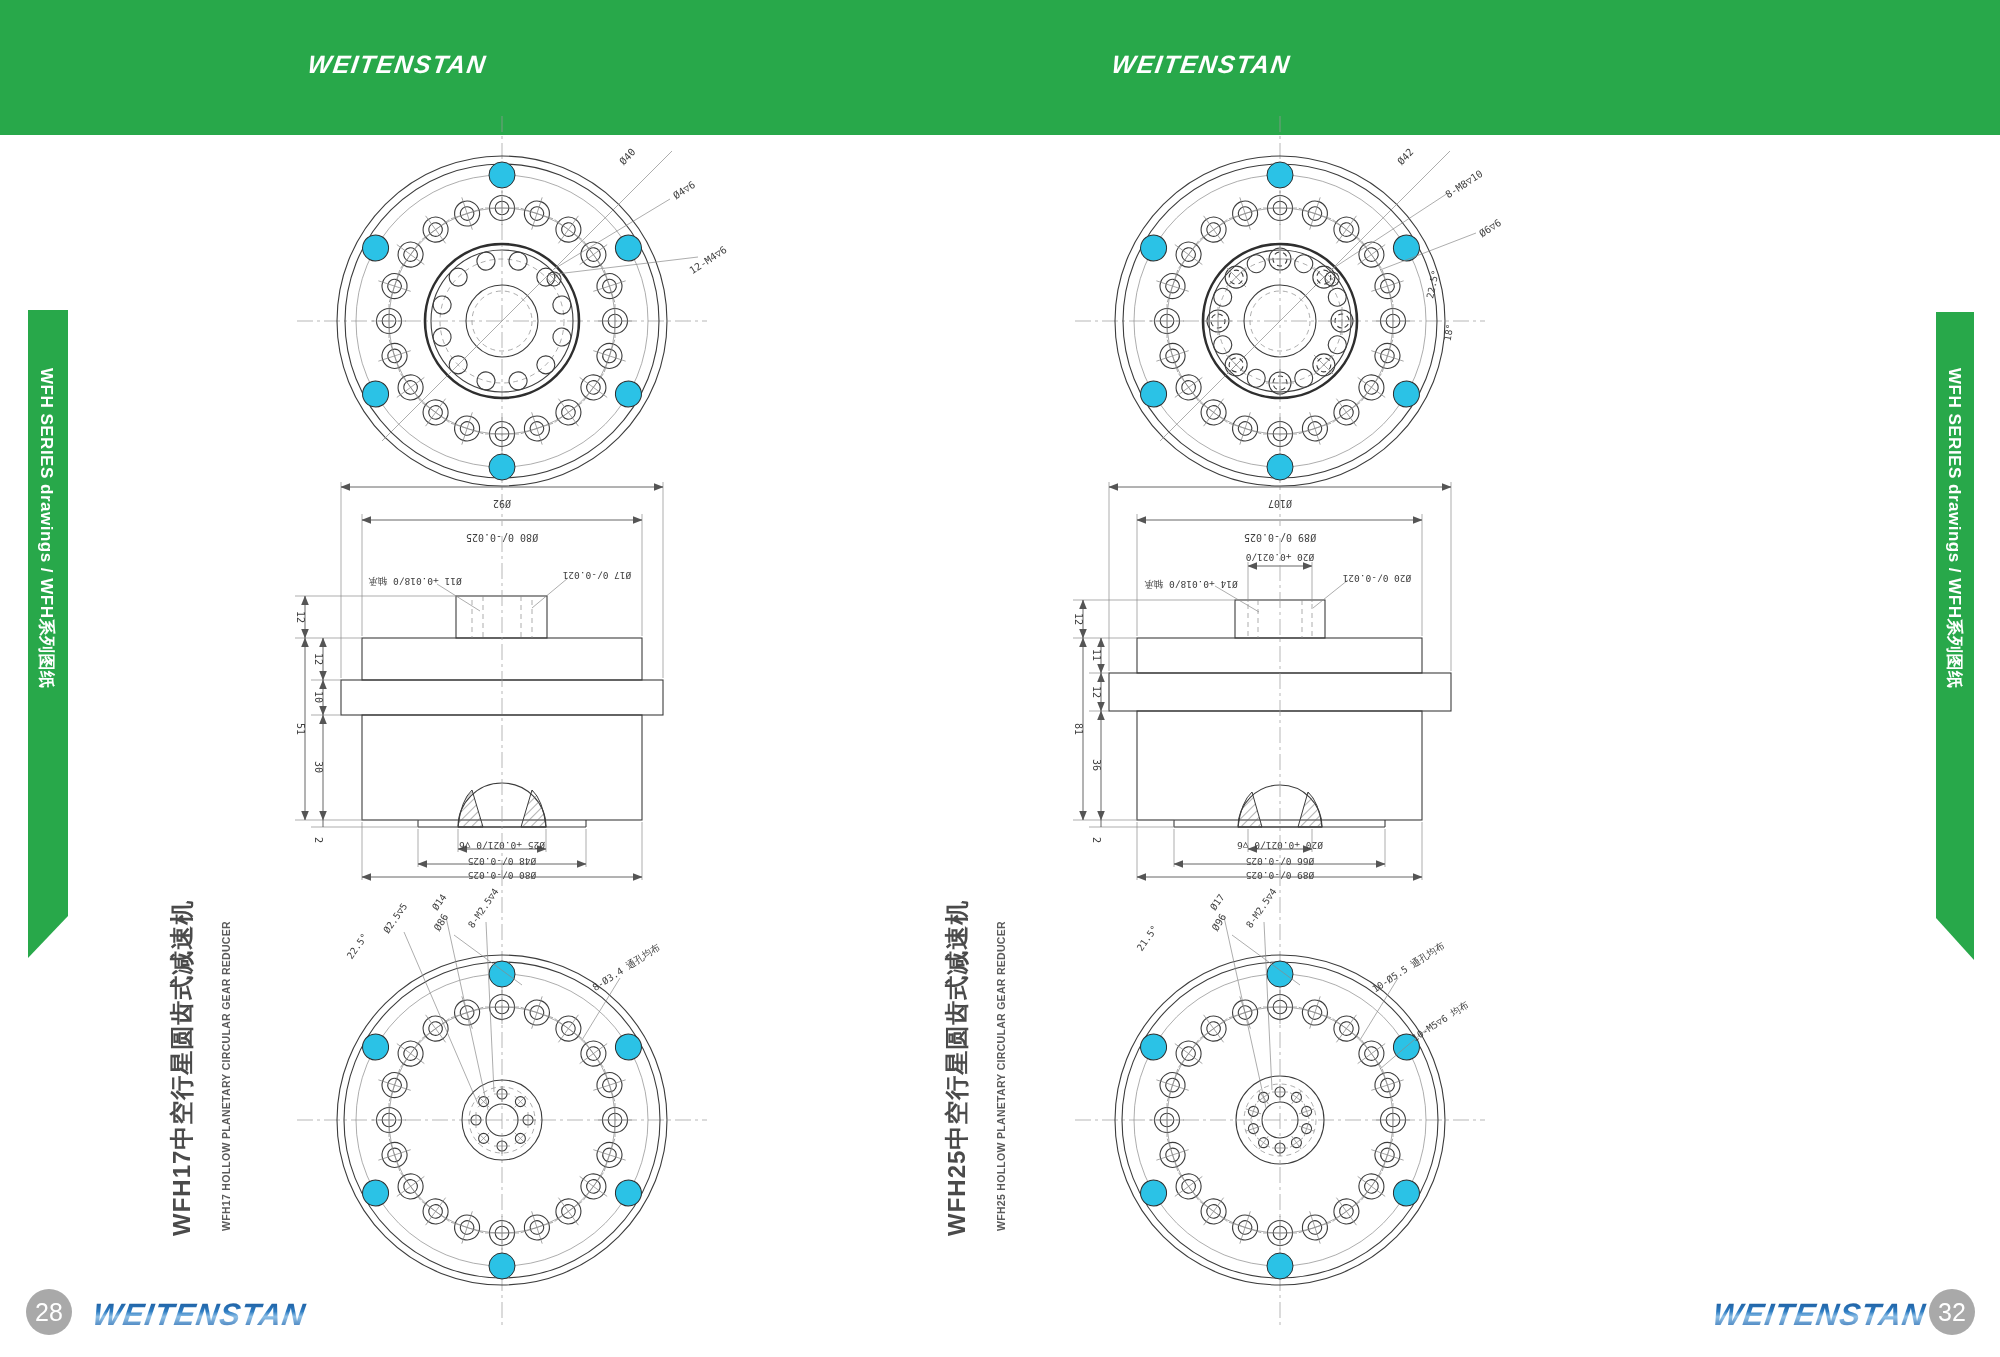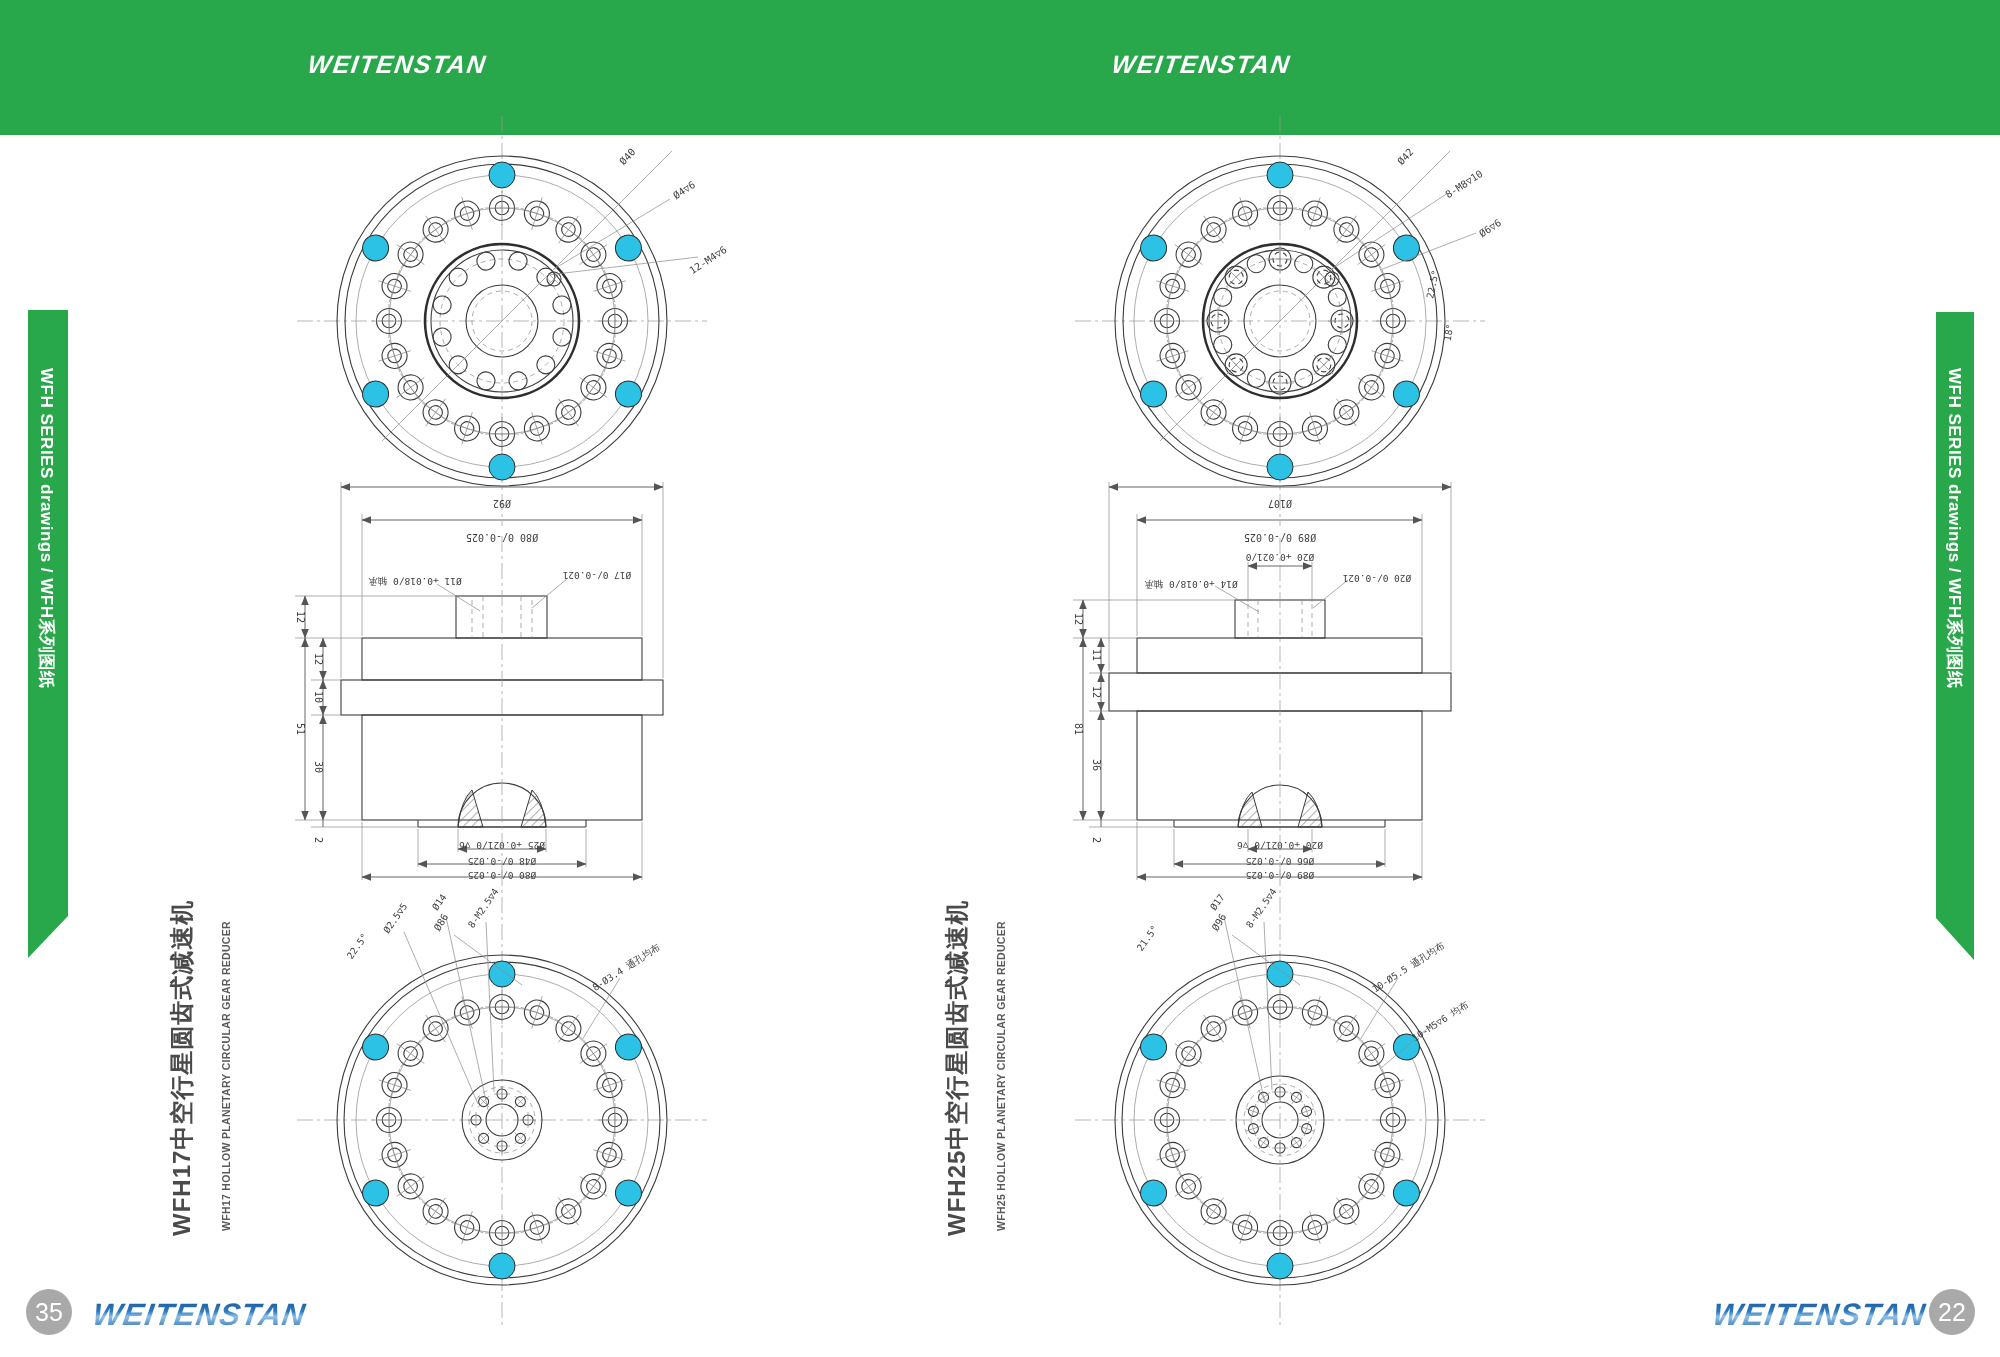--- a/index.html
+++ b/index.html
@@ -492,18 +492,18 @@
     <text class="dts" transform="translate(130 -150) rotate(-33)">10-Ø5.5 通孔均布</text>
     <text class="dts" transform="translate(162 -96) rotate(-33)">10-M5▽6 均布</text>
     <text class="dts" transform="translate(-16 -210) rotate(-55)">8-M2.5▽4</text>
     <text class="dts" transform="translate(-60 -216) rotate(-55)">Ø17</text>
     <text class="dts" transform="translate(-130 -180) rotate(-55)">21.5°</text>
   </svg>
 
   <span class="vtext cap-zh" style="left:973px;top:1204px">WFH25中空行星圆齿式减速机</span>
   <span class="vtext cap-en" style="left:1007px;top:1219px">WFH25 HOLLOW PLANETARY CIRCULAR GEAR REDUCER</span>
 
-  <div class="pgnum" style="left:26px;top:1289px">35</div>
+  <div class="pgnum" style="left:26px;top:1289px">28</div>
   <span class="flogo" style="left:93px;top:1297px">WEITENSTAN</span>
   <span class="flogo" style="left:1713px;top:1297px">WEITENSTAN</span>
-  <div class="pgnum" style="left:1929px;top:1289px">22</div>
+  <div class="pgnum" style="left:1929px;top:1289px">32</div>
 
 </div>
 
 </body></html>

